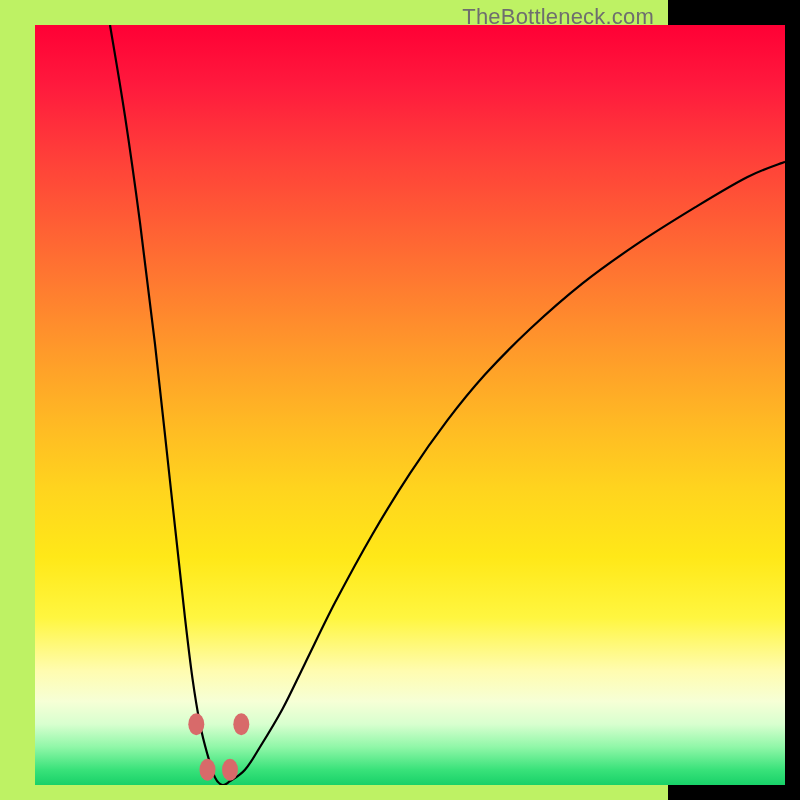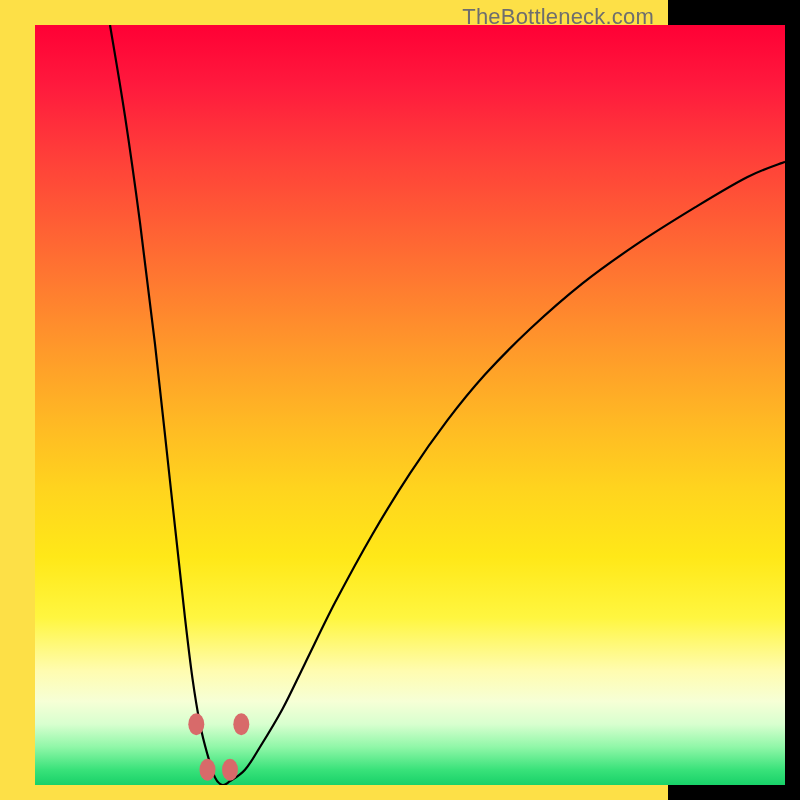--- a/index.html
+++ b/index.html
@@ -10,21 +10,21 @@
     overflow: hidden;
     background: #000;
     font-family: Arial, Helvetica, sans-serif;
   }
   .frame {
     position: absolute;
     left: 0;
     top: 0;
     width: 668px;
     height: 800px;
-    background: #fde047;
+    background: #bef264;
   }
   .plot-area {
     position: absolute;
     left: 35px;
     top: 25px;
     width: 750px;
     height: 760px;
     
     background: linear-gradient(to bottom,
       #ff0035 0%,

